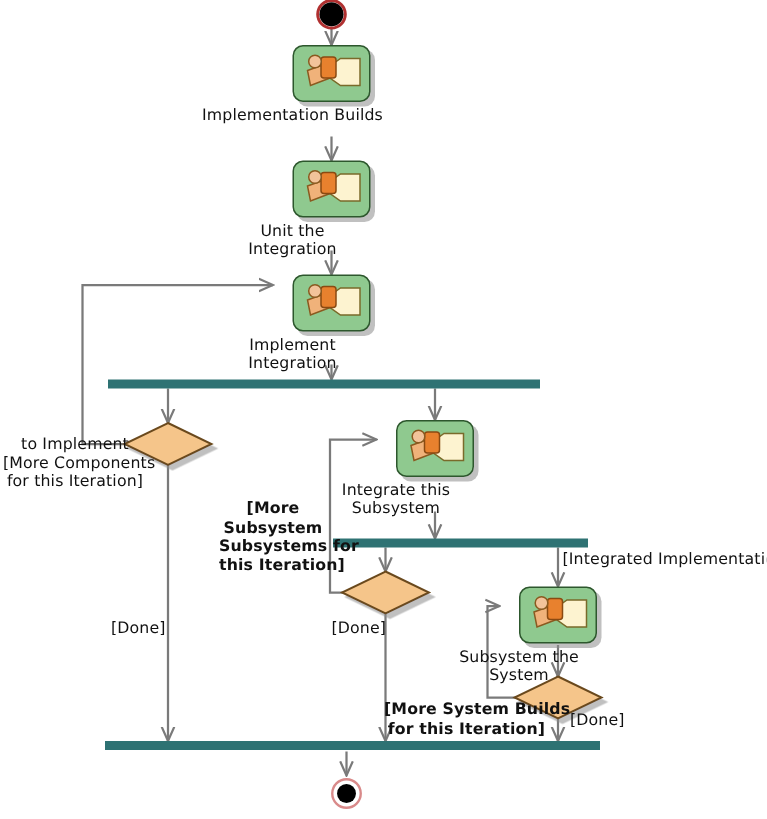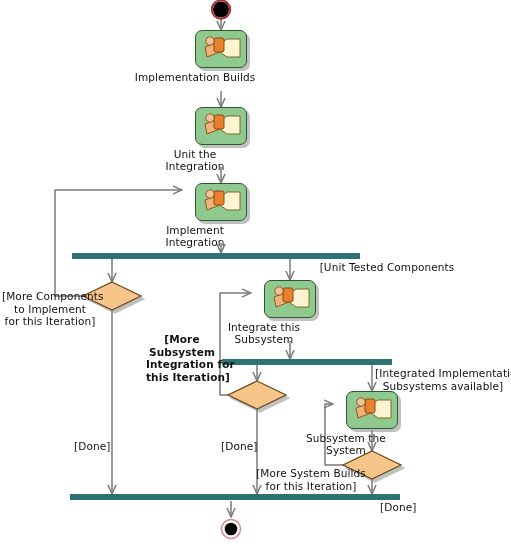--- a/index.html
+++ b/index.html
@@ -56,21 +56,21 @@
   
   .guard {
     position: absolute;
     font-size: 10.5px;
     color: #111111;
     line-height: 12.5px;
     white-space: nowrap;
     letter-spacing: 0.1px;
   }
   .guard.center { text-align: center; }
-  .guard.left   { text-align: left; margin-top: 27px; }
+  .guard.left   { text-align: left; }
 </style>
 </head>
 <body>
 
 <div id="canvas">
 
   <svg class="layer" viewBox="0 0 511 546" xmlns="http://www.w3.org/2000/svg">
     <defs>
       <marker id="arw" viewBox="0 0 10 10" refX="9" refY="5" markerWidth="7" markerHeight="7" orient="auto-start-reverse">
         <path d="M 0 1 L 9 5 L 0 9" fill="none" stroke="#7a7a7a" stroke-width="1.4"></path>
@@ -211,42 +211,40 @@
         <circle cx="14" cy="10" r="4.2" fill="#f2c39a" stroke="#8a5a20" stroke-width="1"></circle>
       </svg>
     </div>
     <div class="label">
       <div>Subsystem the</div>
       <div>System</div>
     </div>
   </div>
 
   <div class="guard center" style="left:292px; top:261px; width:190px;">
-    <div>[Unit Tested Components</div>
   </div>
 
   <div class="guard center" style="left:2px; top:290px; width:96px;">
+    <div>to Implement</div>
     <div>[More Components</div>
-    <div>to Implement</div>
     <div>for this Iteration]</div>
   </div>
 
   <div class="guard center" style="left:146px; top:333px; width:72px;font-weight:bold;">
     <div>[More</div>
     <div>Subsystem</div>
-    <div>Integration for</div>
+    <div>Subsystems for</div>
     <div>this Iteration]</div>
   </div>
 
   <div class="guard center" style="left:375px; top:367px; width:136px;">
     <div>[Integrated Implementation</div>
-    <div>Subsystems available]</div>
-  </div>
-
-  <div class="guard center" style="left:256px; top:467px; width:110px;">
+  </div>
+
+  <div class="guard center" style="left:256px; top:467px; width:110px;font-weight:bold;">
     <div>[More System Builds</div>
     <div>for this Iteration]</div>
   </div>
 
   <div class="guard left" style="left:74px; top:413px;">[Done]</div>
 
   <div class="guard left" style="left:221px; top:413px;">[Done]</div>
 
   <div class="guard left" style="left:380px; top:474px;">[Done]</div>
 

